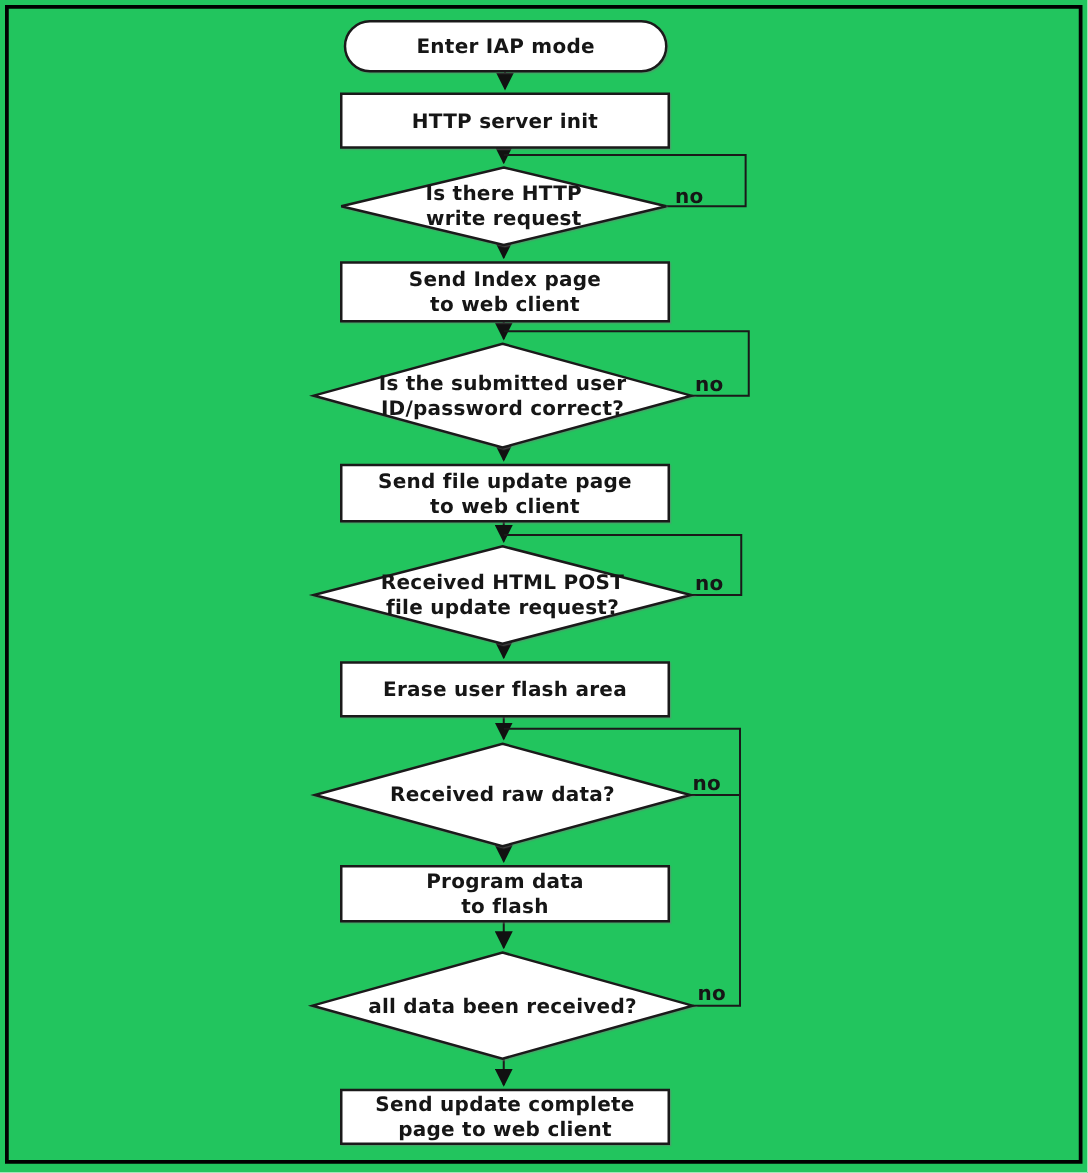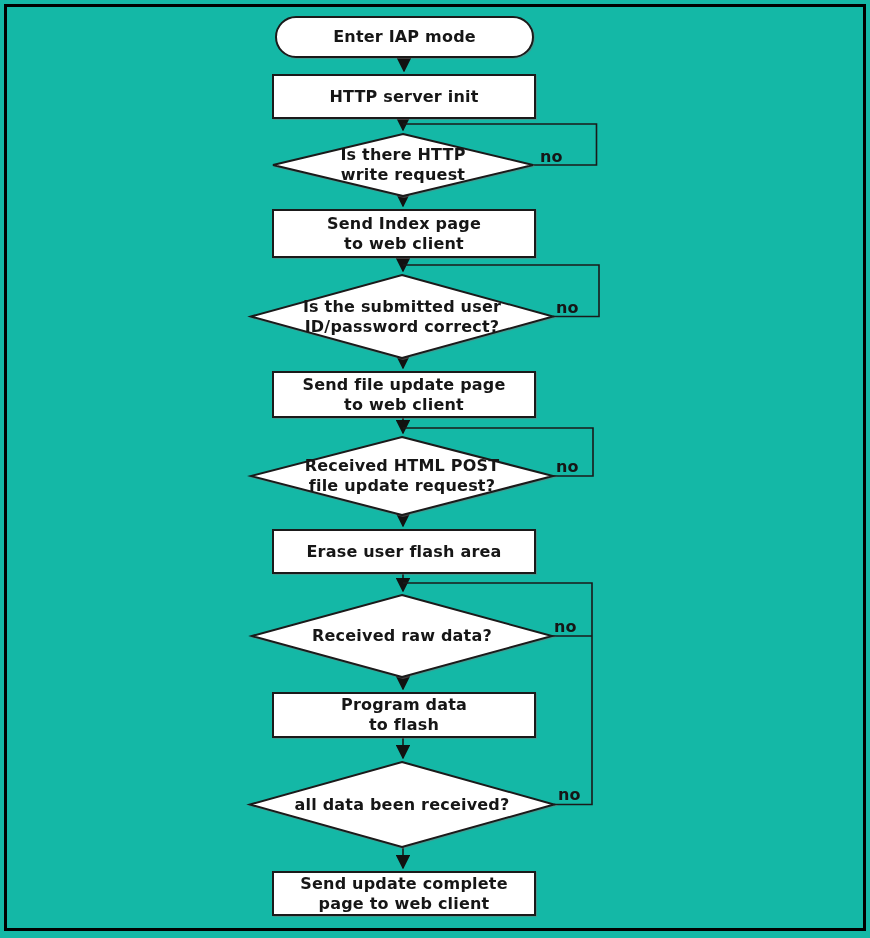--- a/index.html
+++ b/index.html
@@ -1,20 +1,20 @@
 <!DOCTYPE html>
 <html><head>
 <meta charset="utf-8">
 <style>
   html, body { margin: 0; padding: 0; background: #ffffff; }
   .page {
     position: relative;
     width: 870px;
     height: 938px;
-    background: #14b8a6;
+    background: #22c55e;
     overflow: hidden;
   }
   svg { display: block; }
   .frame { fill: none; stroke: #000000; stroke-width: 3; }
   .shape {
     fill: #ffffff;
     stroke: #1a1a1a;
     stroke-width: 2;
     filter: drop-shadow(1.5px 1.5px 0px rgba(120,120,120,0.45));
   }

